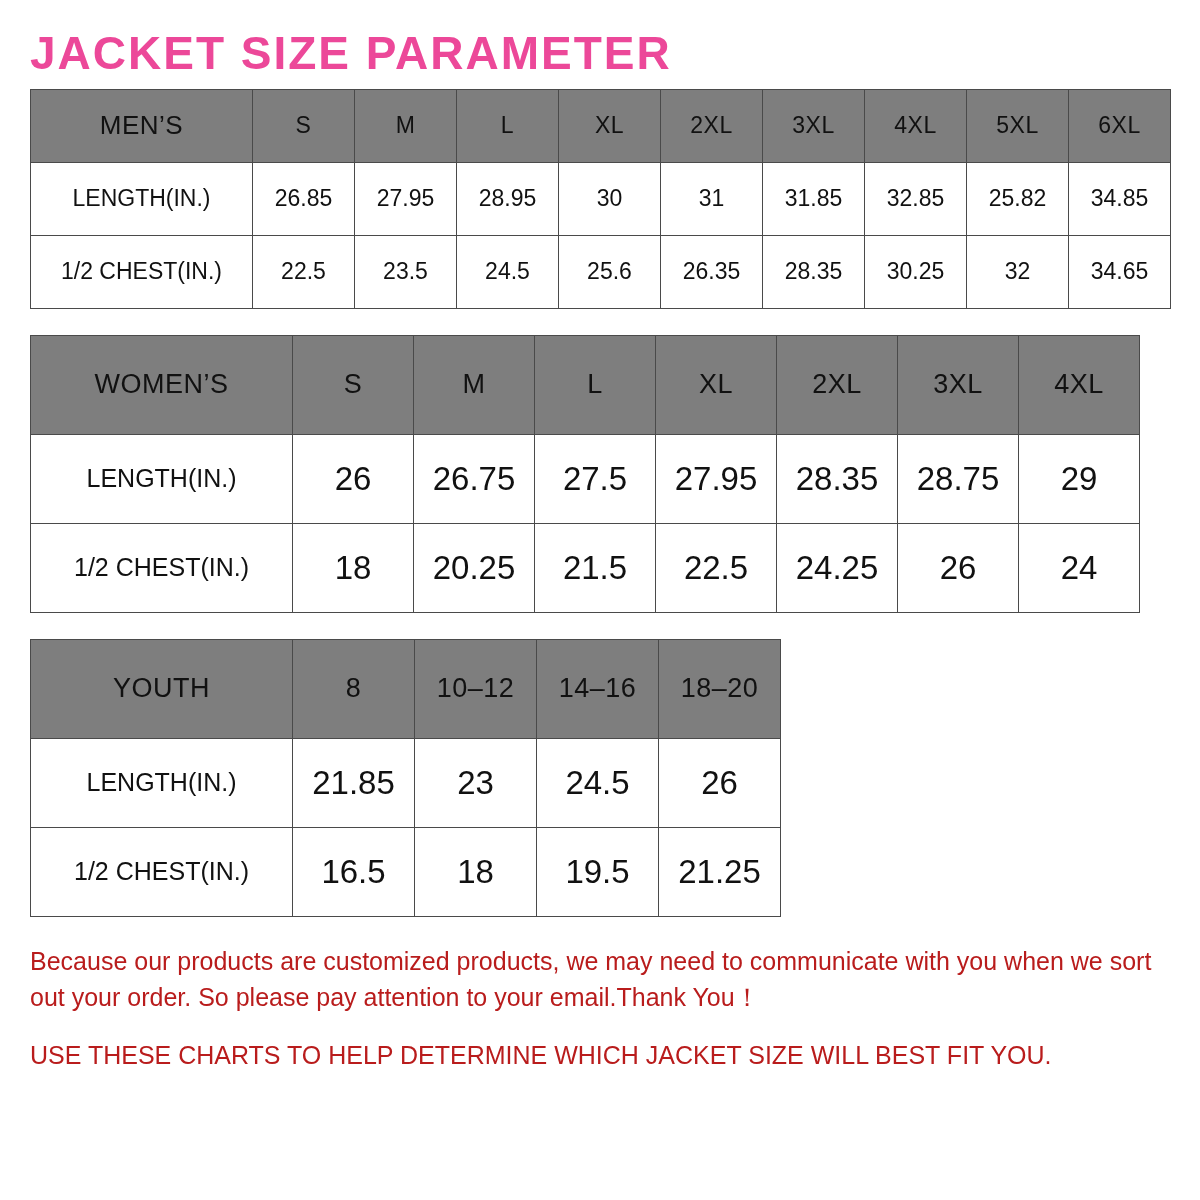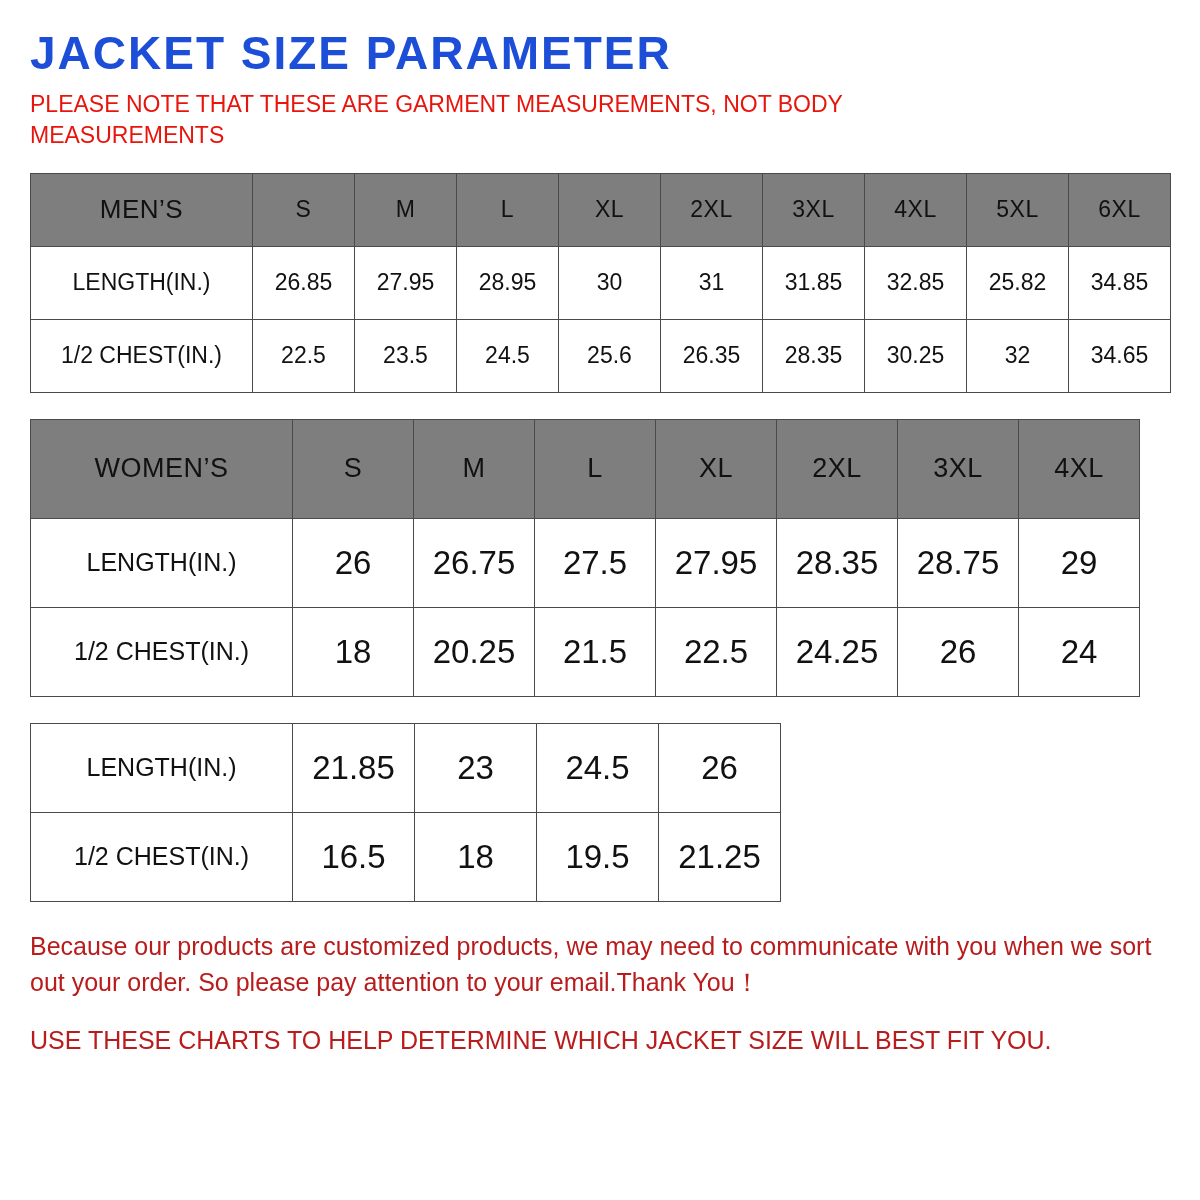--- a/index.html
+++ b/index.html
@@ -17,21 +17,21 @@
   .page {
     box-sizing: border-box;
     width: 1200px;
     height: 1200px;
     padding: 28px 30px 10px 30px;
   }
   .title {
     font-size: 46px;
     font-weight: bold;
     letter-spacing: 2px;
-    color: #1d4ed8;
+    color: #ec4899;
     margin: 0 0 10px 0;
     line-height: 1.1;
   }
   .note {
     color: #e8150d;
     font-size: 23px;
     line-height: 1.35;
     margin: 0 0 22px 0;
     max-width: 1000px;
   }
@@ -95,21 +95,20 @@
     margin-top: 22px;
   }
 </style>
 </head>
 <body>
 
 <div class="page">
 
   <h1 class="title">JACKET SIZE PARAMETER</h1>
 
-  <p class="note">PLEASE NOTE THAT THESE ARE GARMENT MEASUREMENTS, NOT BODY MEASUREMENTS</p>
 
   <table class="size-table men">
     <colgroup>
       <col class="c-label">
         <col class="c-size">
         <col class="c-size">
         <col class="c-size">
         <col class="c-size">
       <col class="c-size">
         <col class="c-size">
@@ -204,20 +203,27 @@
 
   <table class="size-table youth">
     <colgroup>
       <col class="c-label">
         <col class="c-size">
         <col class="c-size">
         <col class="c-size">
         <col class="c-size">
     </colgroup>
     <tbody>
+      <tr class="hdr-row">
+        <td class="cat">YOUTH</td>
+        <td>8</td>
+        <td>10–12</td>
+        <td>14–16</td>
+        <td>18–20</td>
+      </tr>
       <tr>
         <td class="lbl">LENGTH(IN.)</td>
         <td>21.85</td>
         <td>23</td>
         <td>24.5</td>
         <td>26</td>
       </tr>
       <tr>
         <td class="lbl">1/2 CHEST(IN.)</td>
         <td>16.5</td>

